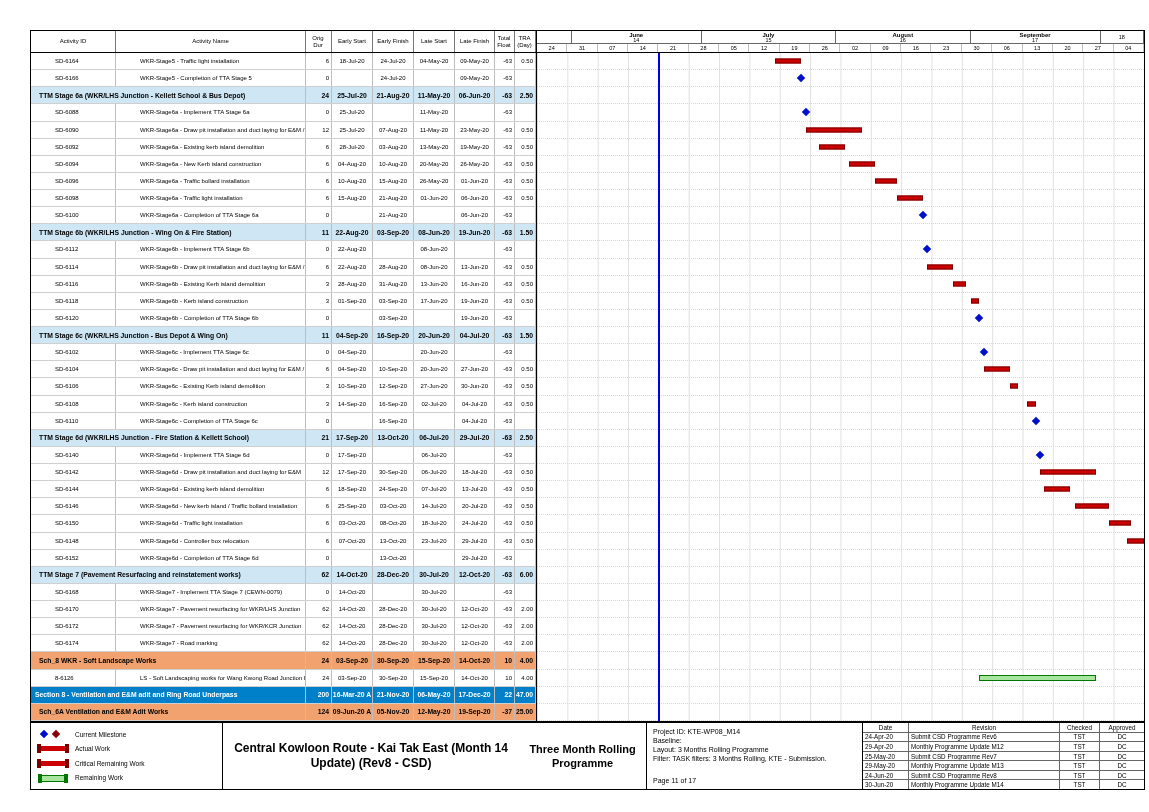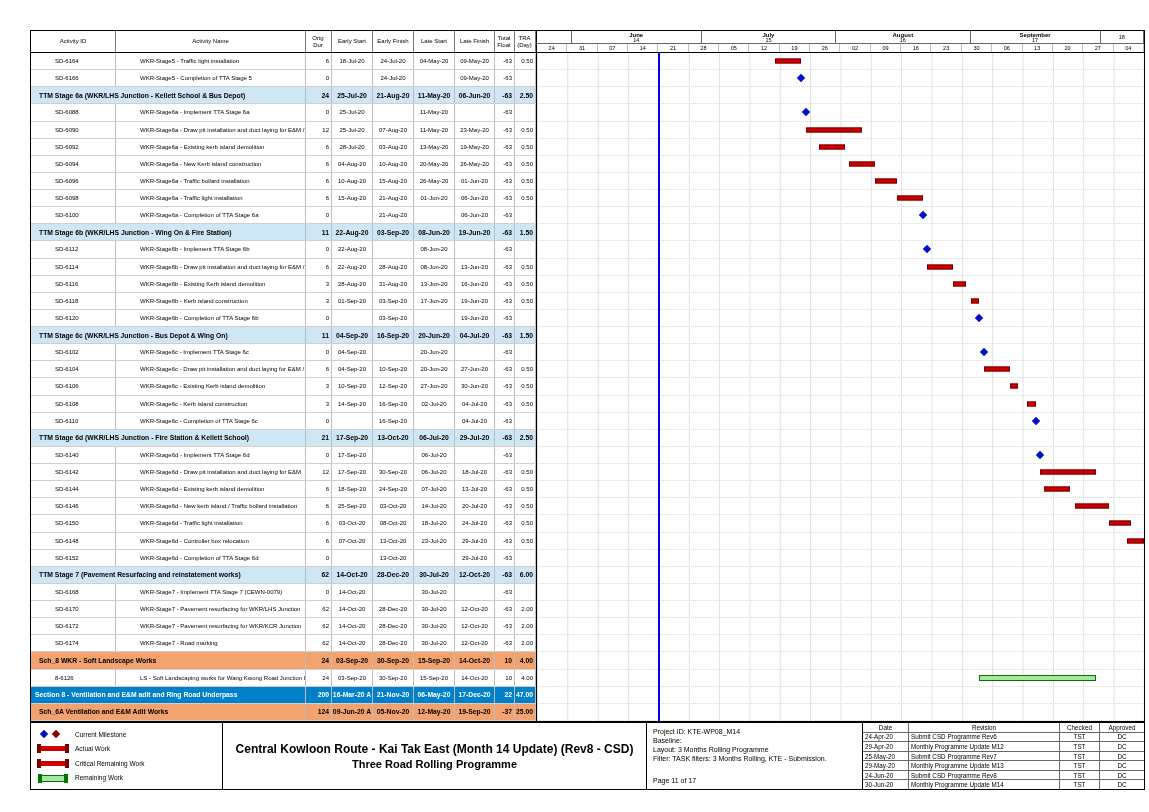--- a/index.html
+++ b/index.html
@@ -63,21 +63,21 @@
   .ldia{position:absolute;width:6px;height:6px;top:1px;transform:rotate(45deg);}
   .ldia.b{left:5px;background:var(--milestone);}
   .ldia.r{left:17px;background:#8b0000;}
   .lbar{position:absolute;left:2px;right:2px;top:2px;height:5px;background:var(--critical);}
   .lbar.remaining{background:var(--remaining_fill);border:1px solid var(--remaining_border);}
   .lend{position:absolute;width:4px;height:9px;top:-2px;background:#7a0000;}
   .lbar.remaining .lend{background:var(--remaining_border);}
   .lend.l{left:-1px;}
   .lend.r{right:-1px;}
   .leg-lb{font-size:6.5px;}
-  .title-block{flex:0 0 424px;border-right:1px solid #000;box-sizing:border-box;display:flex;flex-direction:column;justify-content:center;}
+  .title-block{flex:0 0 424px;border-right:1px solid #000;box-sizing:border-box;display:flex;flex-direction:row;align-items:center;justify-content:center;}
   .t1{font-size:12px;font-weight:bold;text-align:center;line-height:15px;}
   .t2{font-size:11px;font-weight:bold;text-align:center;line-height:14px;}
   .info{flex:0 0 216px;border-right:1px solid #000;box-sizing:border-box;padding:4px 6px;font-size:7px;line-height:9px;display:flex;flex-direction:column;}
   .info .pg{margin-top:auto;}
   .revisions{flex:1;display:flex;flex-direction:column;font-size:6.3px;min-width:0;}
   .rev-row{display:flex;flex:1 1 0;min-height:0;border-bottom:1px solid #666;box-sizing:border-box;}
   .rev-row:last-child{border-bottom:none;}
   .rc{border-right:1px solid #666;box-sizing:border-box;display:flex;align-items:center;padding-left:2px;overflow:hidden;white-space:nowrap;}
   .rc:last-child{border-right:none;}
   .rc0{flex:0 0 46px;}
@@ -707,21 +707,21 @@
             <div class="lbar remaining">
               <div class="lend l"></div>
               <div class="lend r"></div>
             </div>
           </div>
           <div class="leg-lb">Remaining Work</div>
         </div>
       </div>
     <div class="title-block">
       <div class="t1">Central Kowloon Route - Kai Tak East (Month 14 Update) (Rev8 - CSD)</div>
-      <div class="t2">Three Road Rolling Programme</div>
+      <div class="t2">Three Month Rolling Programme</div>
     </div>
     <div class="info">
       <div>Project ID: KTE-WP08_M14</div>
       <div>Baseline:</div>
       <div>Layout: 3 Months Rolling Programme</div>
       <div>Filter: TASK filters: 3 Months Rolling, KTE - Submission.</div>
       <div class="pg">Page 11 of 17</div>
     </div>
     <div class="revisions" id="rev-table">
         <div class="rev-row rev-head">

